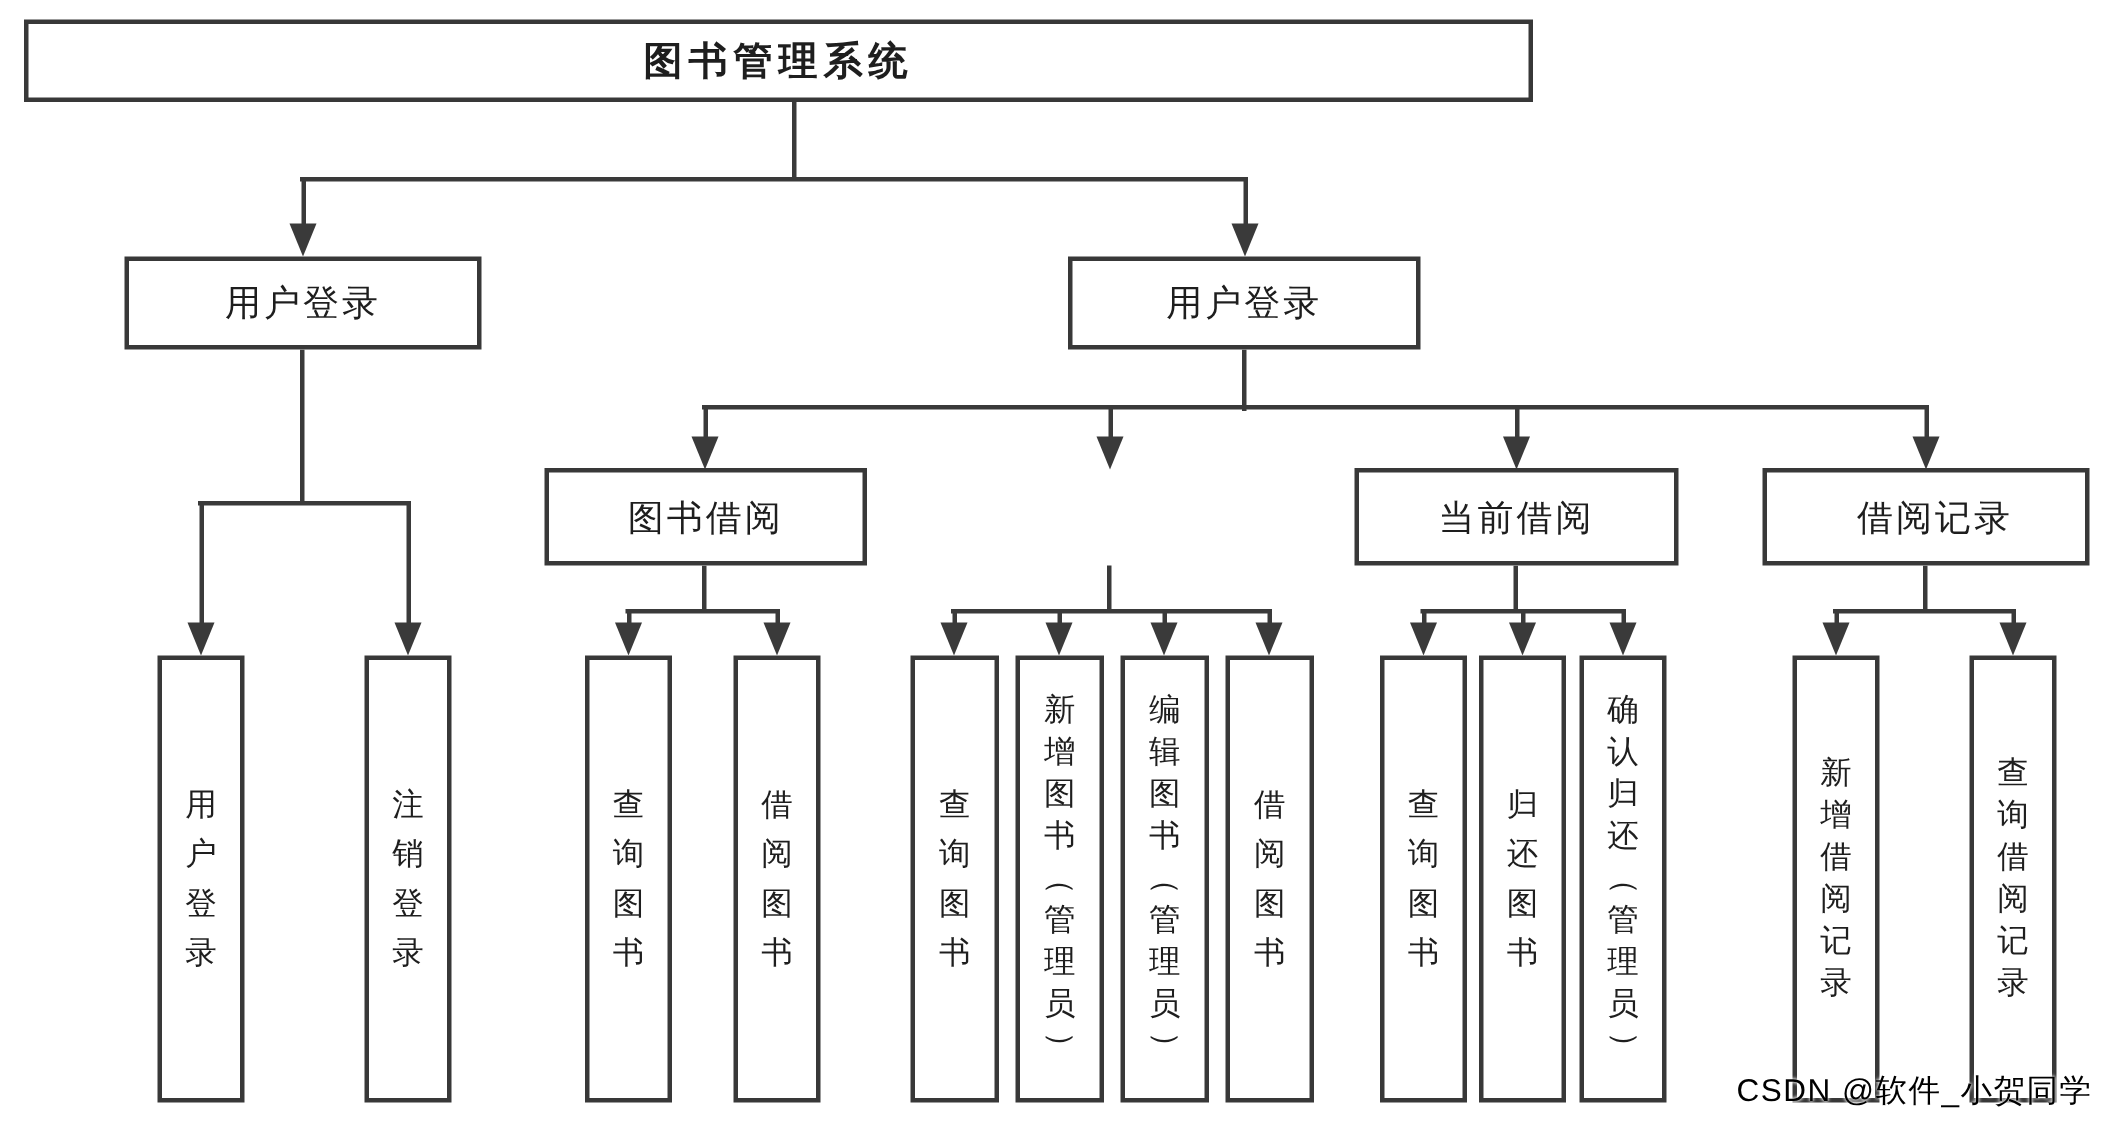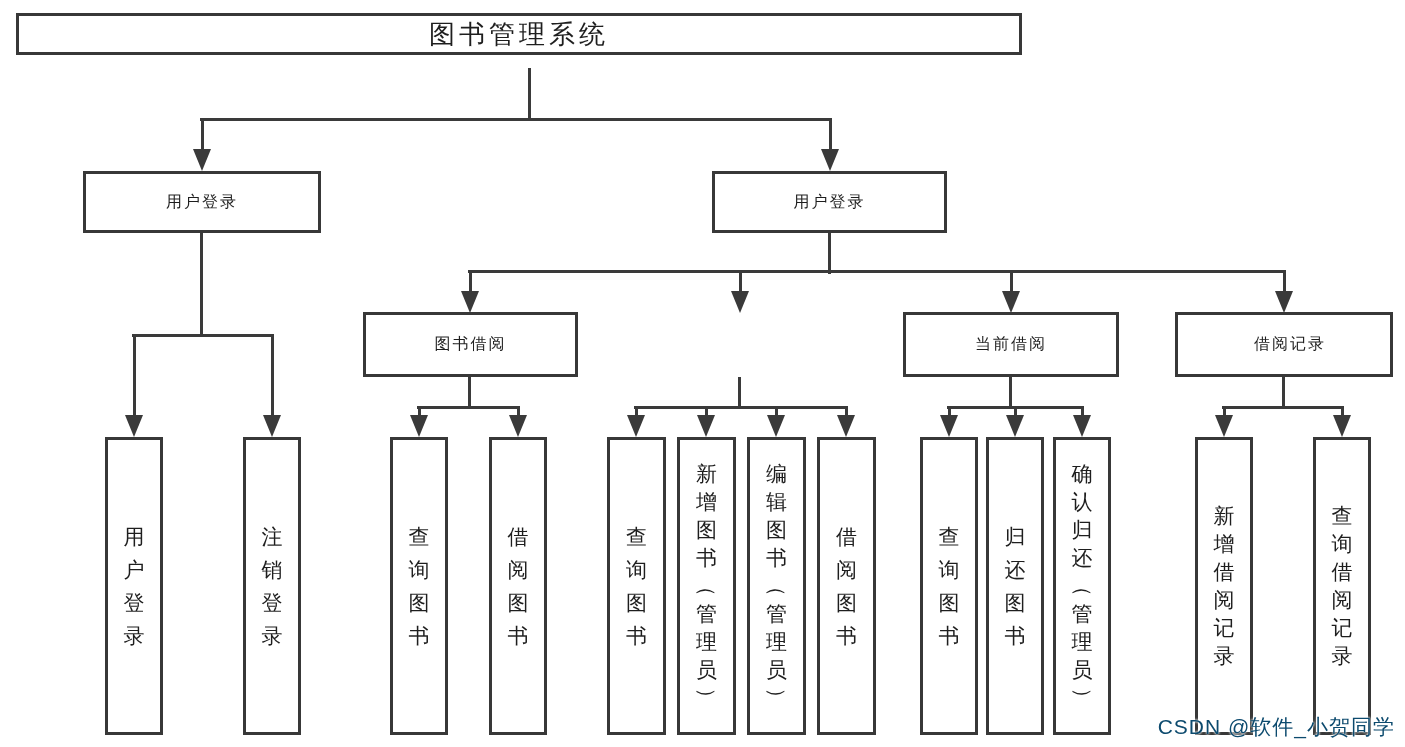--- a/index.html
+++ b/index.html
@@ -12,21 +12,21 @@
   }
   
   .node{
     position:absolute;
     box-sizing:border-box;
     border:3px solid #383838;
     background:#ffffff;
     display:flex;align-items:center;justify-content:center;
     color:#1e1e1e;
   }
-  .hnode{font-size:16px;letter-spacing:2px;}
+  .hnode{font-size:24px;letter-spacing:2px;}
   .root-node{font-size:26px;letter-spacing:4px;}
   
   .vtext{
     display:flex;flex-direction:column;
     align-items:center;justify-content:center;
     width:100%;height:100%;
   }
   .vchar{
     height:28px;line-height:28px;
     font-size:21px;text-align:center;
@@ -47,21 +47,21 @@
     position:absolute;left:0;bottom:0;width:0;height:0;
     border-left:9px solid transparent;
     border-right:9px solid transparent;
     border-top:22px solid #3a3a3a;
   }
   
   .watermark{
     position:absolute;
     right:10px;bottom:6px;
     font-size:21px;
-    color:#0c4a6e;
+    color:#000000;
     letter-spacing:1px;
     text-shadow:0 0 2px #ffffff,0 0 3px #ffffff;
     white-space:nowrap;
   }
 </style>
 </head>
 <body>
 
 <div class="canvas">
 
@@ -162,21 +162,21 @@
 
   <div class="arrow" style="left:1215px;top:408px;height:29px;">
       <div class="shaft"></div>
       <div class="head"></div>
     </div>
   <div class="arrow" style="left:1333px;top:408px;height:29px;">
       <div class="shaft"></div>
       <div class="head"></div>
     </div>
 
-  <div class="node hnode root-node" style="left:16px;top:13px;width:1006px;height:42px;">
+  <div class="node hnode root-node" style="left:16px;top:13px;width:1006px;height:55px;font-weight:bold;">
     <span>图书管理系统</span>
   </div>
 
   <div class="node hnode" style="left:83px;top:171px;width:238px;height:62px;">
     <span>用户登录</span>
   </div>
   <div class="node hnode" style="left:712px;top:171px;width:235px;height:62px;">
     <span>用户登录</span>
   </div>
 

